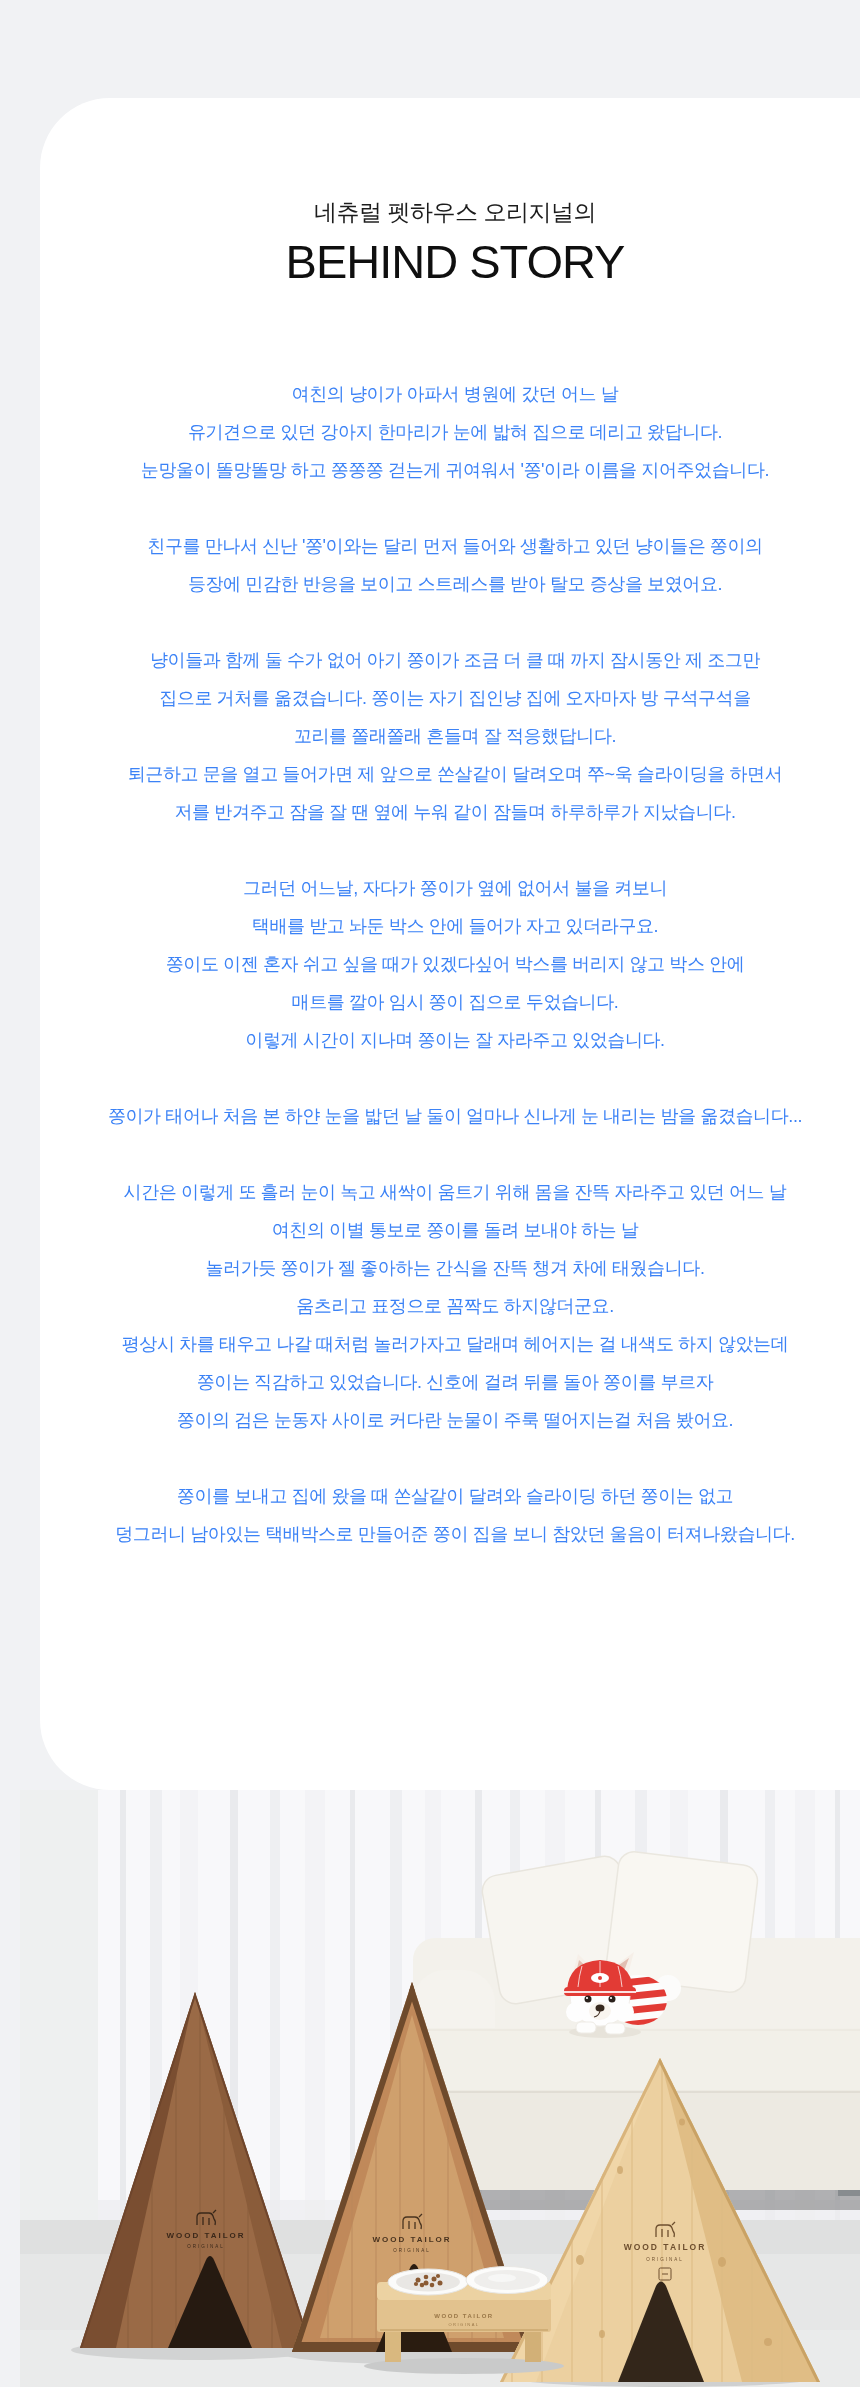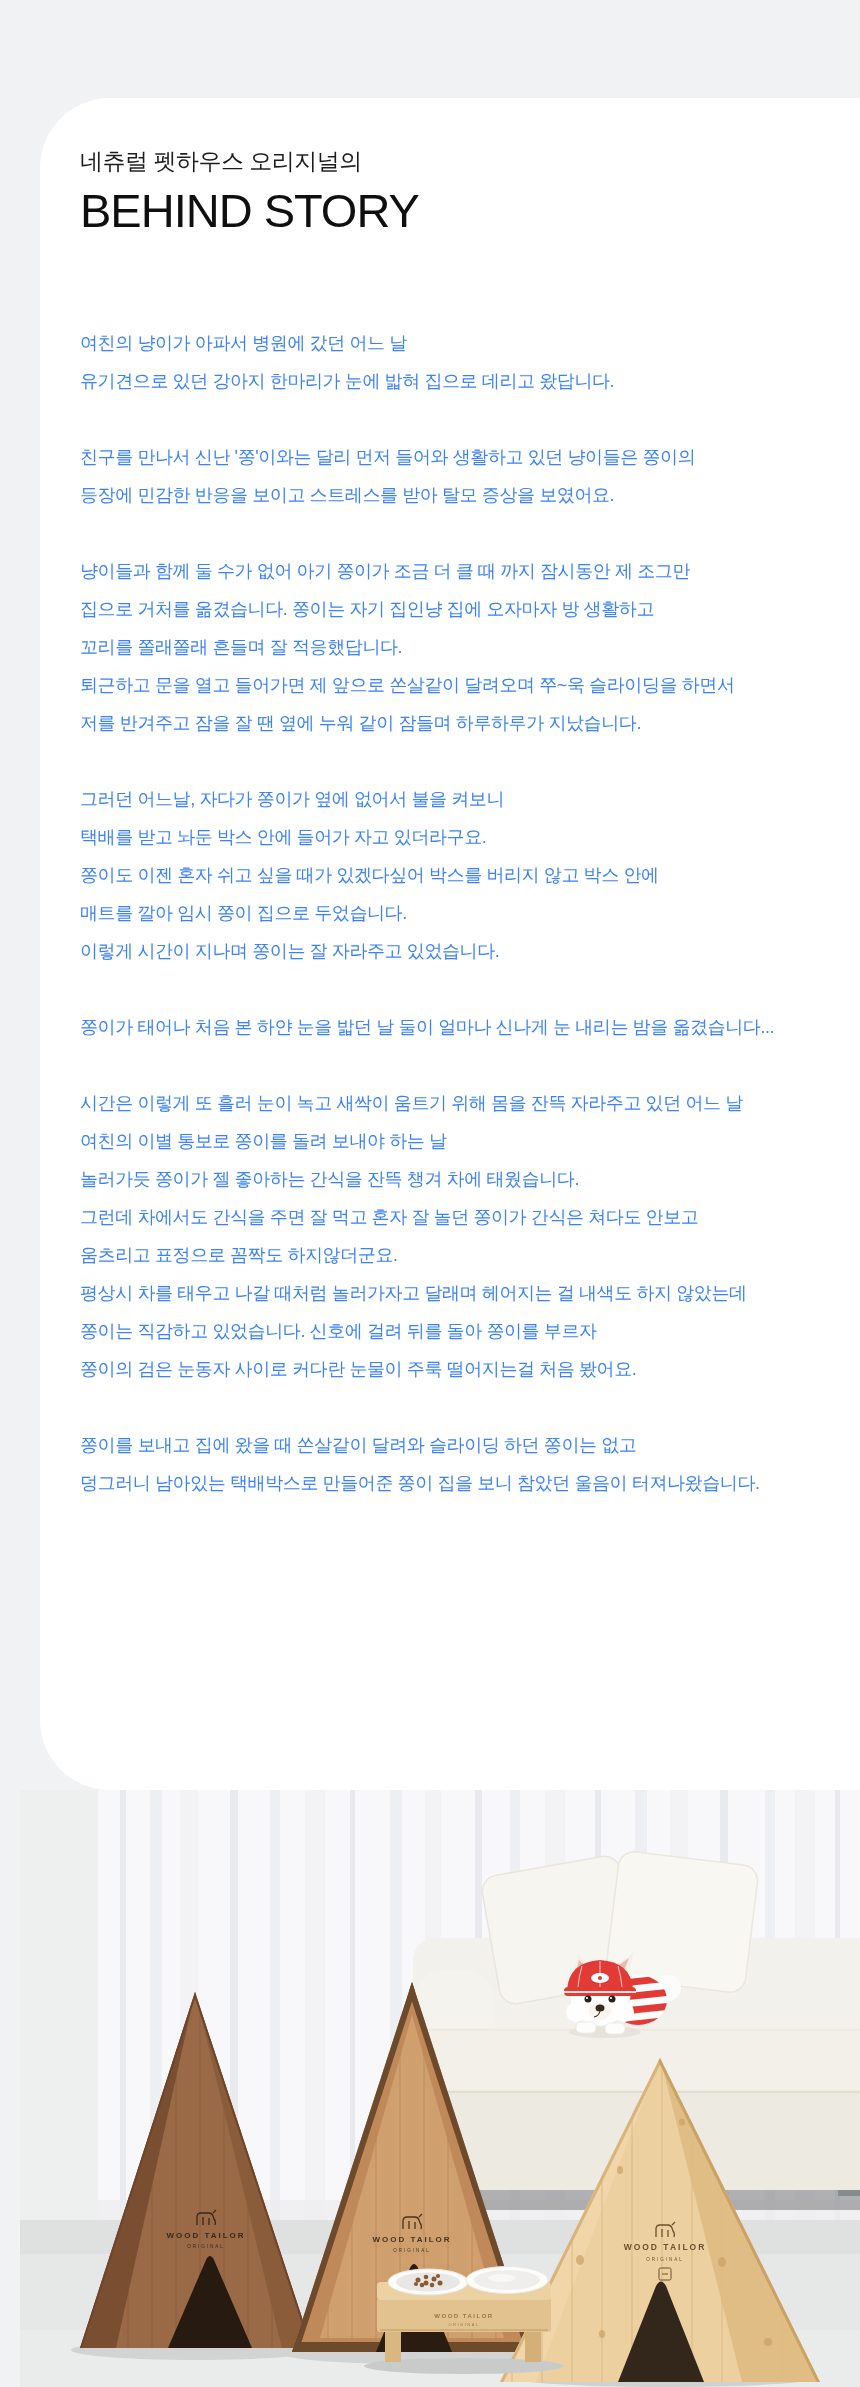--- a/index.html
+++ b/index.html
@@ -6,21 +6,21 @@
   body{
     width:860px;height:2387px;position:relative;
     background:#f1f2f4;
     font-family:"Liberation Sans",sans-serif;
     overflow:hidden;
   }
   .card{
     position:absolute;left:40px;top:98px;width:820px;height:1692px;
     background:#ffffff;border-radius:70px 0 0 70px;box-sizing:border-box;
   }
-  .card-inner{padding:49px 30px 0 40px;}
+  .card-inner{padding:100px 30px 0 40px;text-align:center;}
   .subtitle{
     font-size:23px;color:#1c1c1c;letter-spacing:-0.5px;line-height:28px;
   }
   .title{
     margin:9px 0 0;font-size:47px;line-height:54px;font-weight:400;
     color:#0f0f0f;letter-spacing:-1px;
   }
   .story{margin-top:86px;font-size:18px;color:#3b82f6;}
   .story p.para{margin:0 0 38px;}
   .story .line{
@@ -33,47 +33,47 @@
 <body>
 
 <div class="card">
   <div class="card-inner">
     <div class="subtitle">네츄럴 펫하우스 오리지널의</div>
     <h1 class="title">BEHIND STORY</h1>
     <div class="story">
         <p class="para">
           <span class="line">여친의 냥이가 아파서 병원에 갔던 어느 날</span>
           <span class="line">유기견으로 있던 강아지 한마리가 눈에 밟혀 집으로 데리고 왔답니다.</span>
+          <span class="line">눈망울이 똘망똘망 하고 쫑쫑쫑 걷는게 귀여워서 '쫑'이라 이름을 지어주었습니다.</span>
         </p>
         <p class="para">
           <span class="line">친구를 만나서 신난 '쫑'이와는 달리 먼저 들어와 생활하고 있던 냥이들은 쫑이의</span>
           <span class="line">등장에 민감한 반응을 보이고 스트레스를 받아 탈모 증상을 보였어요.</span>
         </p>
         <p class="para">
           <span class="line">냥이들과 함께 둘 수가 없어 아기 쫑이가 조금 더 클 때 까지 잠시동안 제 조그만</span>
-          <span class="line">집으로 거처를 옮겼습니다. 쫑이는 자기 집인냥 집에 오자마자 방 생활하고</span>
+          <span class="line">집으로 거처를 옮겼습니다. 쫑이는 자기 집인냥 집에 오자마자 방 구석구석을</span>
           <span class="line">꼬리를 쫄래쫄래 흔들며 잘 적응했답니다.</span>
           <span class="line">퇴근하고 문을 열고 들어가면 제 앞으로 쏜살같이 달려오며 쭈~욱 슬라이딩을 하면서</span>
           <span class="line">저를 반겨주고 잠을 잘 땐 옆에 누워 같이 잠들며 하루하루가 지났습니다.</span>
         </p>
         <p class="para">
           <span class="line">그러던 어느날, 자다가 쫑이가 옆에 없어서 불을 켜보니</span>
           <span class="line">택배를 받고 놔둔 박스 안에 들어가 자고 있더라구요.</span>
           <span class="line">쫑이도 이젠 혼자 쉬고 싶을 때가 있겠다싶어 박스를 버리지 않고 박스 안에</span>
           <span class="line">매트를 깔아 임시 쫑이 집으로 두었습니다.</span>
           <span class="line">이렇게 시간이 지나며 쫑이는 잘 자라주고 있었습니다.</span>
         </p>
         <p class="para">
           <span class="line">쫑이가 태어나 처음 본 하얀 눈을 밟던 날 둘이 얼마나 신나게 눈 내리는 밤을 옮겼습니다...</span>
         </p>
         <p class="para">
           <span class="line">시간은 이렇게 또 흘러 눈이 녹고 새싹이 움트기 위해 몸을 잔뜩 자라주고 있던 어느 날</span>
           <span class="line">여친의 이별 통보로 쫑이를 돌려 보내야 하는 날</span>
           <span class="line">놀러가듯 쫑이가 젤 좋아하는 간식을 잔뜩 챙겨 차에 태웠습니다.</span>
-          <span class="line">그런데 차에서도 간식을 주면 잘 먹고 혼자 잘 놀던 쫑이가 간식은 쳐다도 안보고</span>
           <span class="line">움츠리고 표정으로 꼼짝도 하지않더군요.</span>
           <span class="line">평상시 차를 태우고 나갈 때처럼 놀러가자고 달래며 헤어지는 걸 내색도 하지 않았는데</span>
           <span class="line">쫑이는 직감하고 있었습니다. 신호에 걸려 뒤를 돌아 쫑이를 부르자</span>
           <span class="line">쫑이의 검은 눈동자 사이로 커다란 눈물이 주룩 떨어지는걸 처음 봤어요.</span>
         </p>
         <p class="para">
           <span class="line">쫑이를 보내고 집에 왔을 때 쏜살같이 달려와 슬라이딩 하던 쫑이는 없고</span>
           <span class="line">덩그러니 남아있는 택배박스로 만들어준 쫑이 집을 보니 참았던 울음이 터져나왔습니다.</span>
         </p>
       </div>

